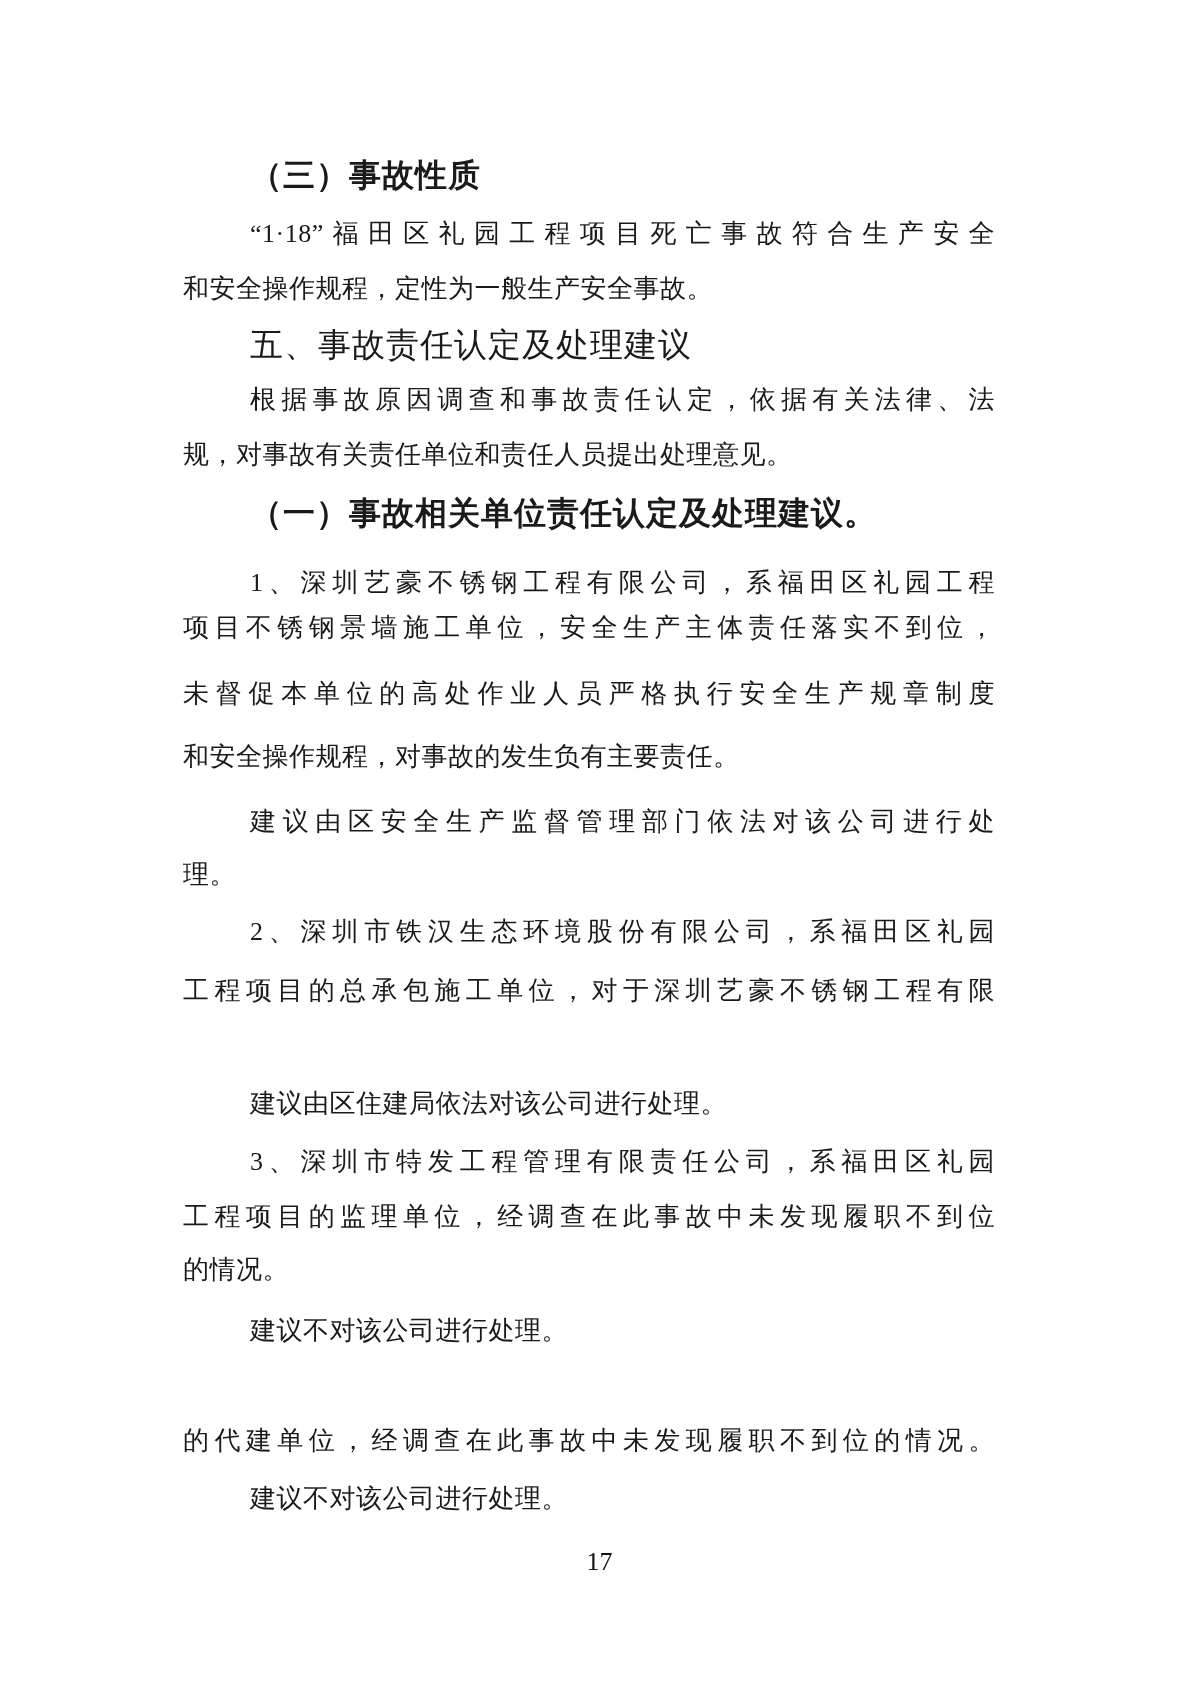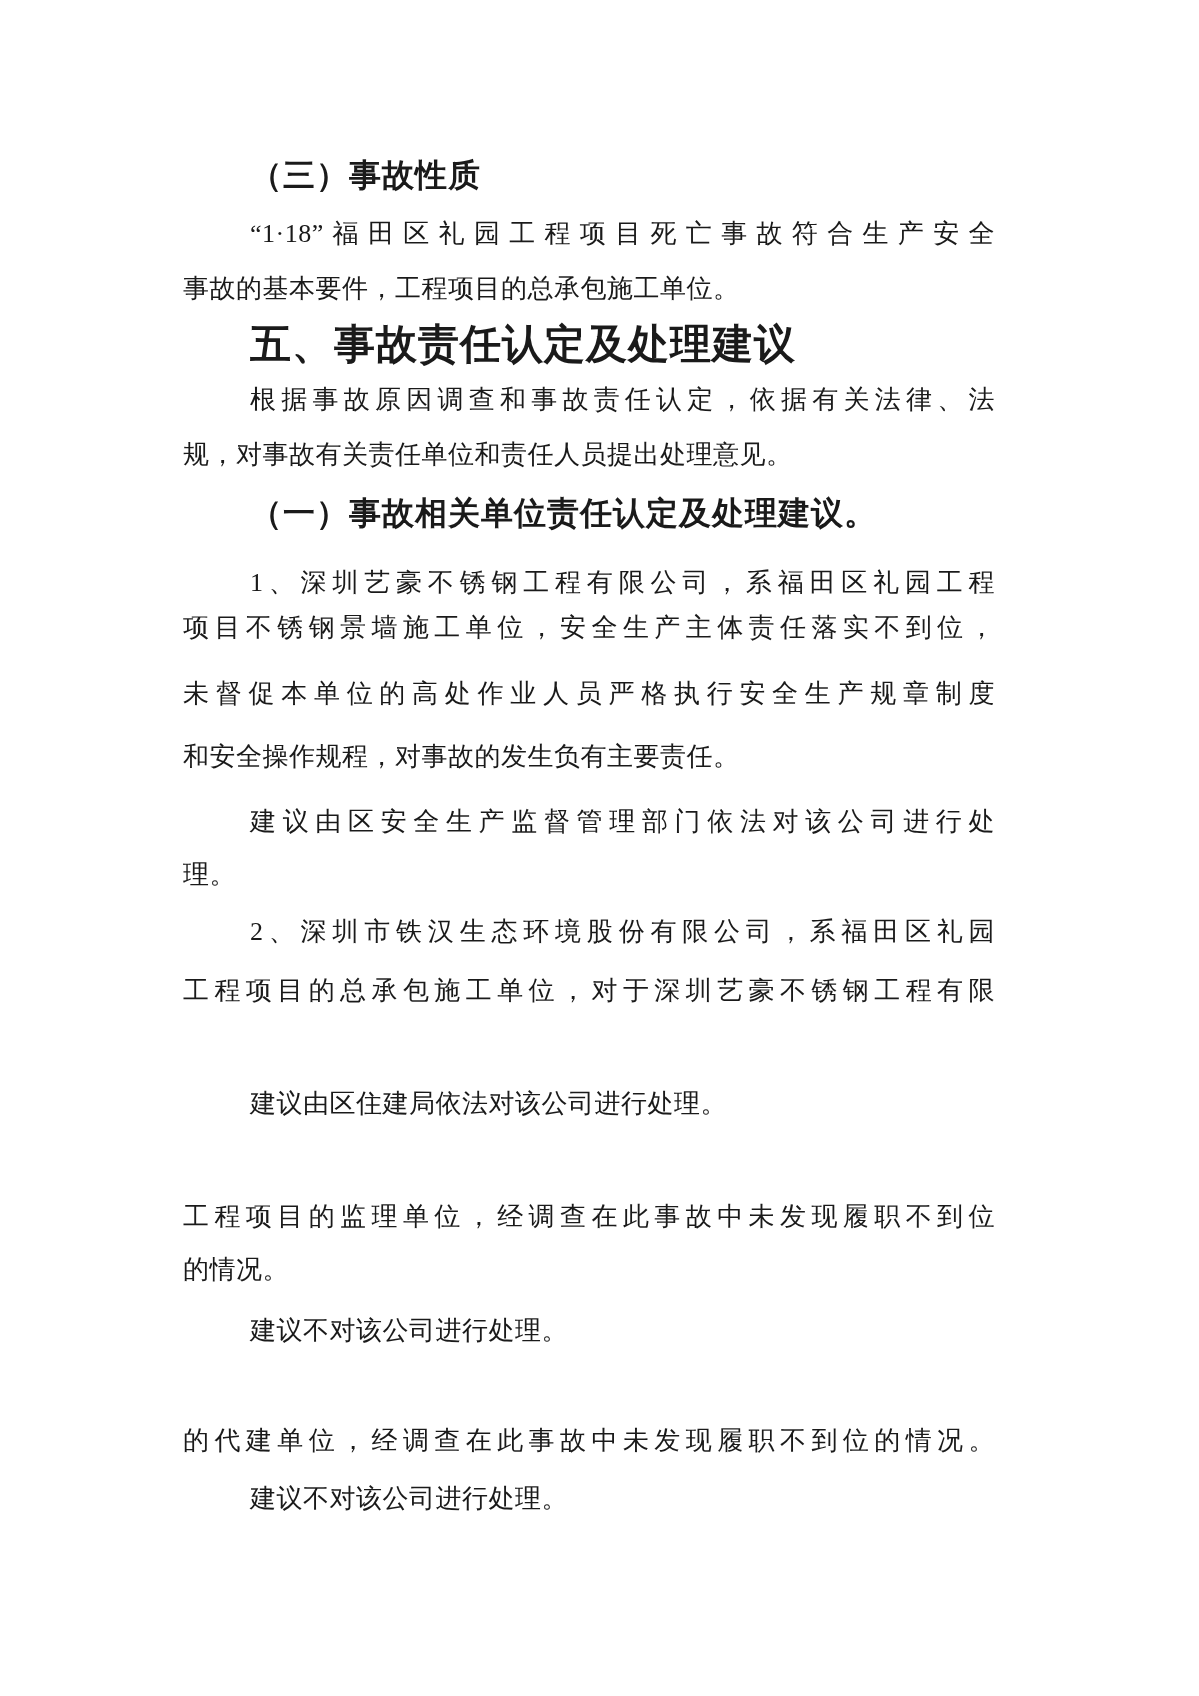--- a/index.html
+++ b/index.html
@@ -47,22 +47,22 @@
   
   .hd {
     font-family: "Liberation Sans", "DejaVu Sans", sans-serif;
     font-weight: bold;
     font-size: 32px;
     letter-spacing: 1px;
   }
   
   .hd1 {
     font-family: "Liberation Sans", "DejaVu Sans", sans-serif;
-    font-weight: bold;
-    font-size: 41px;
+    font-weight: normal;
+    font-size: 33px;
     letter-spacing: 1px;
   }
   .page-footer {
     position: absolute;
     left: 0;
     top: 1544px;
     width: 1199px;
     height: 36px;
     line-height: 36px;
     text-align: center;
@@ -72,35 +72,37 @@
   }
 </style>
 </head>
 <body>
 
 <div class="doc-page">
   <div class="doc-content">
 
     <div class="line hd ind" style="top:147px">（三）事故性质</div>
     <div class="line j ind" style="top:205px">“1·18”福田区礼园工程项目死亡事故符合生产安全</div>
-    <div class="line" style="top:260px">事故的基本要件，工程项目的总承包施工单位。</div>
+    <div class="line" style="top:260px">和安全操作规程，定性为一般生产安全事故。</div>
     <div class="line hd1 ind" style="top:316px">五、事故责任认定及处理建议</div>
     <div class="line j ind" style="top:371px">根据事故原因调查和事故责任认定，依据有关法律、法</div>
     <div class="line" style="top:426px">规，对事故有关责任单位和责任人员提出处理意见。</div>
     <div class="line hd ind" style="top:485px">（一）事故相关单位责任认定及处理建议。</div>
     <div class="line j ind" style="top:554px">1、深圳艺豪不锈钢工程有限公司，系福田区礼园工程</div>
     <div class="line j" style="top:599px">项目不锈钢景墙施工单位，安全生产主体责任落实不到位，</div>
     <div class="line j" style="top:665px">未督促本单位的高处作业人员严格执行安全生产规章制度</div>
     <div class="line" style="top:728px">和安全操作规程，对事故的发生负有主要责任。</div>
     <div class="line j ind" style="top:793px">建议由区安全生产监督管理部门依法对该公司进行处</div>
     <div class="line" style="top:846px">理。</div>
     <div class="line j ind" style="top:903px">2、深圳市铁汉生态环境股份有限公司，系福田区礼园</div>
     <div class="line j" style="top:962px">工程项目的总承包施工单位，对于深圳艺豪不锈钢工程有限</div>
     <div class="line ind" style="top:1075px">建议由区住建局依法对该公司进行处理。</div>
+    <div class="line j ind" style="top:1133px">3、深圳市特发工程管理有限责任公司，系福田区礼园</div>
     <div class="line" style="top:1241px">的情况。</div>
     <div class="line j" style="top:1188px">工程项目的监理单位，经调查在此事故中未发现履职不到位</div>
     <div class="line ind" style="top:1302px">建议不对该公司进行处理。</div>
     <div class="line j" style="top:1412px">的代建单位，经调查在此事故中未发现履职不到位的情况。</div>
     <div class="line ind" style="top:1470px">建议不对该公司进行处理。</div>
 
   </div>
 
+  <div class="page-footer">17</div>
 </div>
 
 </body></html>

